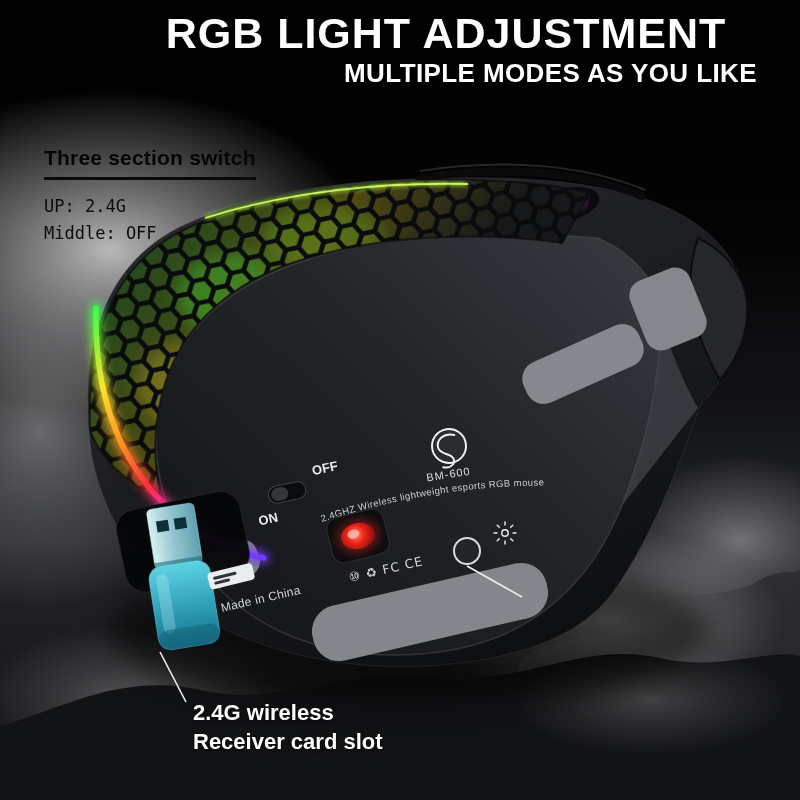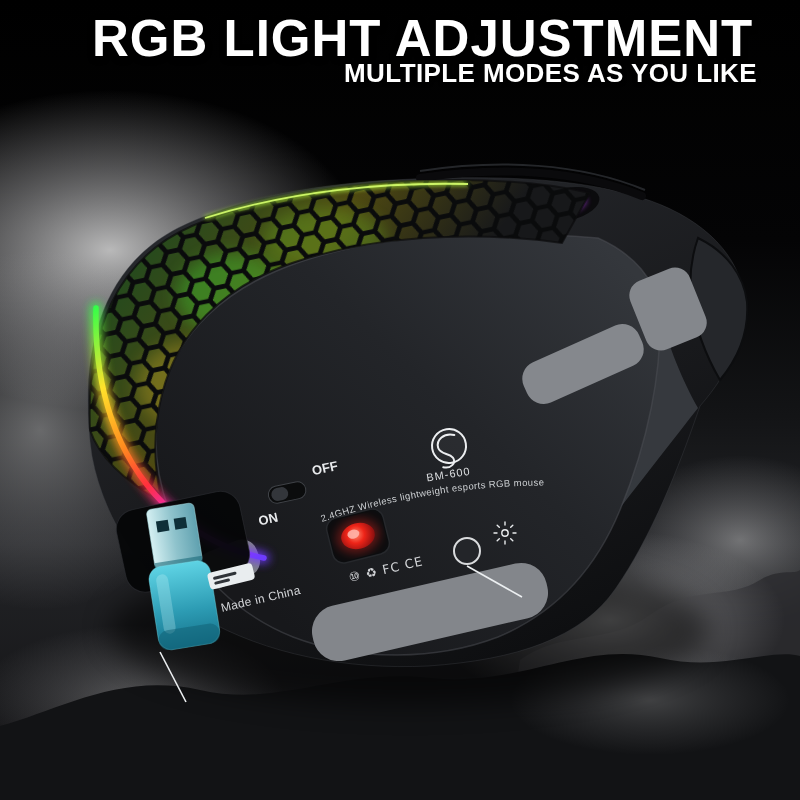--- a/index.html
+++ b/index.html
@@ -3,22 +3,22 @@
 <meta charset="utf-8">
 <style>
   html,body{margin:0;padding:0;background:#000;}
   .stage{
     position:relative;width:800px;height:800px;overflow:hidden;
     background:linear-gradient(180deg,#000 0%,#040405 30%,#131416 52%,#232427 68%,#101012 100%);
     font-family:"Liberation Sans",sans-serif;
   }
   svg.art{position:absolute;left:0;top:0;}
   .title{
-    position:absolute;top:9px;left:92px;right:0;text-align:left;
-    color:#fff;font-size:51px;font-weight:bold;letter-spacing:1px;
+    position:absolute;top:9px;left:92px;right:0;text-align:center;
+    color:#fff;font-size:43px;font-weight:bold;letter-spacing:1px;
     text-shadow:0 2px 6px rgba(0,0,0,.8);white-space:nowrap;
   }
   .subtitle{
     position:absolute;top:58px;left:0;right:43px;text-align:right;
     color:#fff;font-size:26px;font-weight:600;letter-spacing:.4px;
     text-shadow:0 1px 4px rgba(0,0,0,.8);white-space:nowrap;
   }
   .callout-switch{position:absolute;left:44px;top:146px;color:#060606;}
   .callout-switch .t{
     font-size:21px;font-weight:bold;letter-spacing:.2px;
@@ -232,16 +232,27 @@
       </g>
     </g>
 
     <path d="M 467 566 L 522 597" stroke="#eceff1" stroke-width="1.6" fill="none"></path>
     <path d="M 160 652 L 186 702" stroke="#eceff1" stroke-width="1.6" fill="none"></path>
   </svg>
 
   <div class="title">RGB LIGHT ADJUSTMENT</div>
   <div class="subtitle">MULTIPLE MODES AS YOU LIKE</div>
 
-
-
+  <div class="callout-switch">
+    <div class="t">Three section switch</div>
+    <div class="lines">
+      <div>UP: 2.4G</div>
+      <div>Middle: OFF</div>
+    </div>
+  </div>
+
+
+  <div class="callout-receiver">
+    <div>2.4G wireless</div>
+    <div>Receiver card slot</div>
+  </div>
 
 </div>
 
 </body></html>

